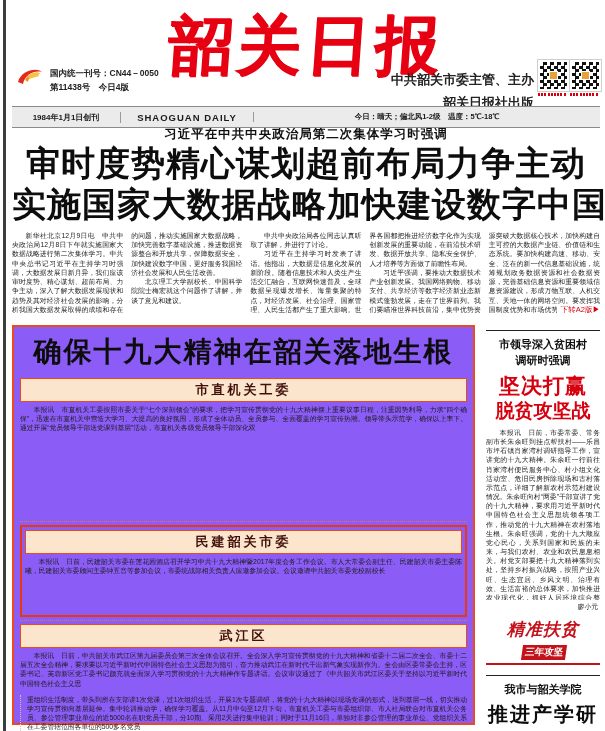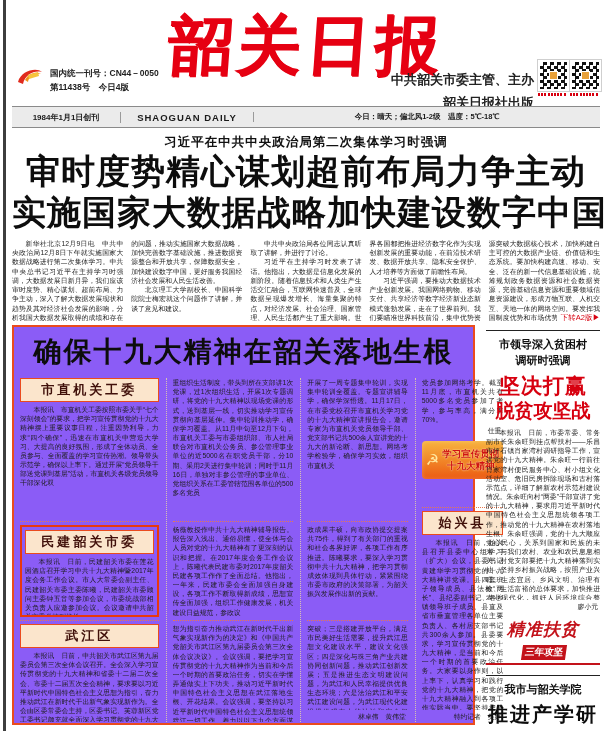--- a/index.html
+++ b/index.html
@@ -27,35 +27,35 @@
   .datebar{position:relative;top:2px;height:20px;background:var(--datebar_bg,#ebebeb);
     border-top:1.5px solid #8a8a8a;border-bottom:1.5px solid #8a8a8a;
     display:flex;align-items:center;font-weight:bold;color:#1a1a1a;}
   .datebar .cell{padding:0 10px;white-space:nowrap;overflow:hidden;}
   .c1{width:88px;font-size:8px;text-align:center;}
   .c2{width:112px;font-size:9.5px;text-align:center;letter-spacing:1px;border-left:1px solid #9a9a9a;}
   .c3{width:238px;font-size:9.5px;text-align:center;border-left:1px solid #9a9a9a;}
   .c4{flex:1;font-size:7.5px;text-align:center;border-left:1px solid #9a9a9a;}
 
   
-  .lead-kicker{margin-top:8px;text-align:center;font-size:12.5px;font-weight:bold;color:#111;letter-spacing:1px;}
+  .lead-kicker{margin-top:0;text-align:center;font-size:12.5px;font-weight:bold;color:#111;letter-spacing:1px;}
   .lead-h{text-align:center;font-size:34px;font-weight:900;color:#0d0d0d;letter-spacing:1px;line-height:1.22;white-space:nowrap;}
   .lead-wrap{position:relative;margin-top:5px;height:84px;}
   .lead-body{height:84px;overflow:hidden;column-count:5;column-gap:8px;
     font-size:6.8px;line-height:1.36;text-align:justify;color:#1c1c1c;}
   .lead-body p{margin:0;text-indent:2em;}
   .jump{position:absolute;right:0;bottom:0;background:#fff;color:var(--headline_red,#d7000f);
     font-size:7.5px;font-weight:normal;padding-left:4px;}
 
   
   .box{position:absolute;left:0;top:325px;width:463px;height:400px;box-sizing:border-box;
     border:2px solid var(--box_border_orange,#ea4b1e);padding:4px 6px;background:#8b5cf6;}
   .banner{text-align:center;font-size:28px;font-weight:900;color:#0d0d0d;letter-spacing:2px;
     margin:2px 0 7px;white-space:nowrap;}
-  .box-cols{display:flex;gap:7px;height:344px;}
+  .box-cols{display:flex;gap:7px;height:344px;flex-direction:column;}
   .colA{flex:0 0 31%;}.colB{flex:0 0 27%;}.colC{flex:0 0 22.5%;}.colD{flex:1;}
   .colB,.colC,.colD{border-left:1px dotted #d8c2b0;padding-left:6px;}
   .sec-hd{background:var(--section_header_bg,#fbe5cc);border:1px solid var(--box_border_orange,#ea4b1e);
     color:#40100a;font-weight:bold;font-size:13px;text-align:center;padding:2px 0;letter-spacing:3px;margin-bottom:3px;}
   .art{font-size:6.8px;line-height:1.35;text-align:justify;color:#1c1c1c;}
   .art p{margin:0;text-indent:2em;}
   .seg{overflow:hidden;}
   .sg1{height:140px;}.sg2{height:92px;}
   .dotdiv{border-top:1px dotted #e8794f;margin:3px 0;}
   .mini-box{box-sizing:border-box;height:92px;border:2px solid #e8380d;padding:3px;overflow:hidden;}

